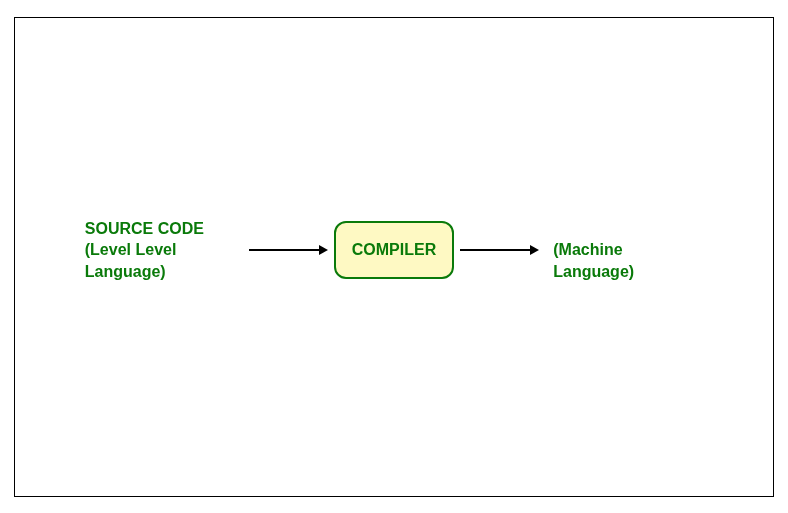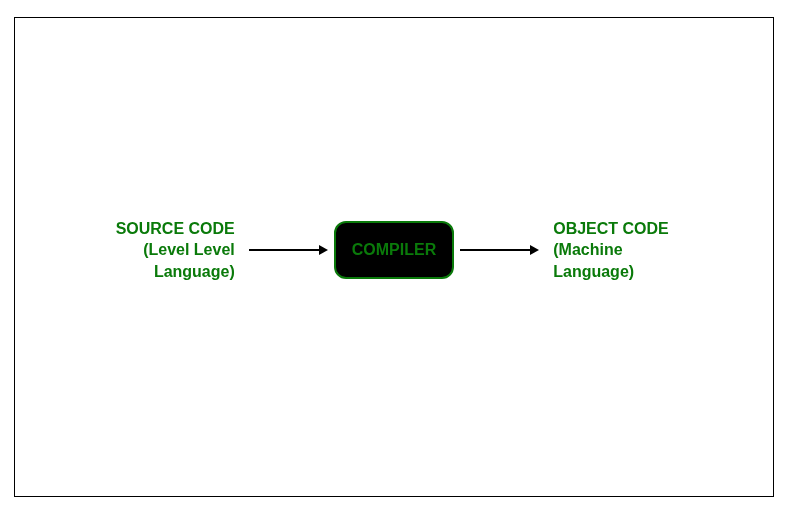--- a/index.html
+++ b/index.html
@@ -33,36 +33,36 @@
       justify-content: center;
     }
     .node-text {
       color: #0a7a0a;
       font-weight: bold;
       font-size: 16px;
       line-height: 1.35;
     }
     .source-block {
       width: 150px;
-      text-align: right;
+      text-align: left;
       margin-right: 8px;
     }
     .object-block {
       width: 150px;
       text-align: left;
       margin-left: 8px;
     }
     .compiler-box {
       border: 2px solid #0a7a0a;
       border-radius: 12px;
       padding: 18px 16px;
       color: #0a7a0a;
       font-weight: bold;
       font-size: 16px;
-      background: #000000;
+      background: #fef9c3;
       min-width: 110px;
       text-align: center;
     }
     .arrow {
       display: flex;
       align-items: center;
       margin: 0 6px;
     }
     .arrow-line {
       width: 70px;
@@ -97,19 +97,19 @@
     <div class="compiler-box">
       <span>COMPILER</span>
     </div>
 
     <div class="arrow">
       <div class="arrow-line"></div>
       <div class="arrow-head"></div>
     </div>
 
     <div class="node-text object-block">
-      <span>OBJECT CODE</span><br>
+      <br>
       <span>(Machine</span><br>
       <span>Language)</span>
     </div>
 
   </div>
 </div>
 
 </body></html>

